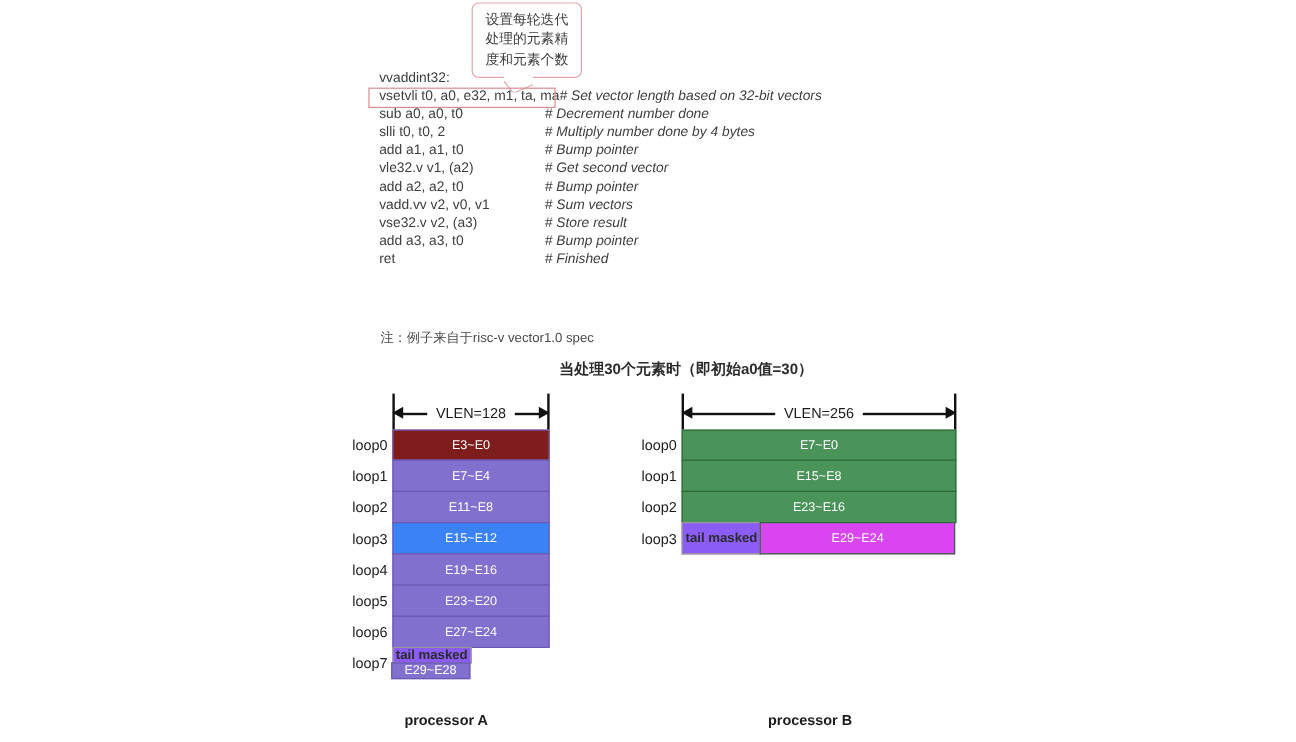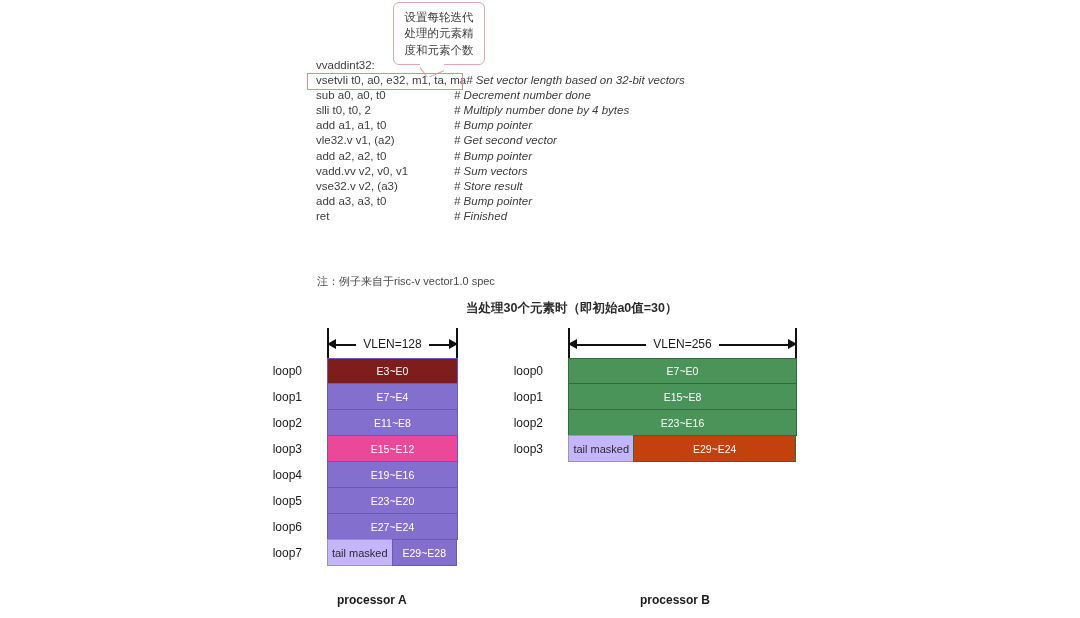--- a/index.html
+++ b/index.html
@@ -181,39 +181,40 @@
     box-sizing: border-box;
   }
   .row-label {
     position: absolute;
     right: 100%;
     top: 0;
     bottom: 0;
     display: flex;
     align-items: center;
     justify-content: flex-end;
-    padding-right: 25px;
+    padding-right: 4px;
     font-size: 12px;
     color: #1c1c1c;
     white-space: nowrap;
   }
   .cell {
     display: flex;
     align-items: center;
     justify-content: center;
     font-size: 10.5px;
     box-sizing: border-box;
   }
   .cell.filled {
     color: #ffffff;
   }
   .cell.masked {
-    background: #c4b5fd;
+    background: #8b5cf6;
     color: #2b2b2b;
     font-size: 11px;
+    font-weight: bold;
   }
 
   
   .caption {
     position: absolute;
     font-size: 12px;
     font-weight: bold;
     color: #1c1c1c;
     line-height: 16px;
     white-space: pre-line;
@@ -267,35 +268,35 @@
       <div class="row" style="height: 26px;">
         <div class="row-label">loop1</div>
         <div class="cell filled" style="width: 100%; border: 1px solid rgb(106, 89, 176); background: rgb(131, 112, 206); margin-top: -1px;">E7~E4</div>
       </div>
       <div class="row" style="height: 26px;">
         <div class="row-label">loop2</div>
         <div class="cell filled" style="width: 100%; border: 1px solid rgb(106, 89, 176); background: rgb(131, 112, 206); margin-top: -1px;">E11~E8</div>
       </div>
       <div class="row" style="height: 26px;">
         <div class="row-label">loop3</div>
-        <div class="cell filled" style="width: 100%; border: 1px solid rgb(106, 89, 176); background: #ec4899; margin-top: -1px;">E15~E12</div>
+        <div class="cell filled" style="width: 100%; border: 1px solid rgb(106, 89, 176); background: #3b82f6; margin-top: -1px;">E15~E12</div>
       </div>
       <div class="row" style="height: 26px;">
         <div class="row-label">loop4</div>
         <div class="cell filled" style="width: 100%; border: 1px solid rgb(106, 89, 176); background: rgb(131, 112, 206); margin-top: -1px;">E19~E16</div>
       </div>
       <div class="row" style="height: 26px;">
         <div class="row-label">loop5</div>
         <div class="cell filled" style="width: 100%; border: 1px solid rgb(106, 89, 176); background: rgb(131, 112, 206); margin-top: -1px;">E23~E20</div>
       </div>
       <div class="row" style="height: 26px;">
         <div class="row-label">loop6</div>
         <div class="cell filled" style="width: 100%; border: 1px solid rgb(106, 89, 176); background: rgb(131, 112, 206); margin-top: -1px;">E27~E24</div>
       </div>
-      <div class="row" style="height: 26px;">
+      <div class="row" style="height: 26px; flex-direction: column;">
         <div class="row-label">loop7</div>
         <div class="cell masked" style="width: 50%; border: 1px solid rgb(154, 154, 154); margin-top: -1px;">tail masked</div>
         <div class="cell filled" style="width: 50%; border: 1px solid rgb(106, 89, 176); background: rgb(131, 112, 206); margin-left: -1px; margin-top: -1px;">E29~E28</div>
       </div>
     </div>
 </div>
 
 <div class="diagram" id="diagram-right" style="left:568px; top:330px; width:229px;">
   <div class="vlen-header">
     <div class="tick" style="left:0; top:-2px; height:30px;"></div>
@@ -316,21 +317,21 @@
         <div class="row-label">loop1</div>
         <div class="cell filled" style="width: 100%; border: 1px solid rgb(47, 107, 60); background: rgb(74, 147, 89); margin-top: -1px;">E15~E8</div>
       </div>
       <div class="row" style="height: 26px;">
         <div class="row-label">loop2</div>
         <div class="cell filled" style="width: 100%; border: 1px solid rgb(47, 107, 60); background: rgb(74, 147, 89); margin-top: -1px;">E23~E16</div>
       </div>
       <div class="row" style="height: 26px;">
         <div class="row-label">loop3</div>
         <div class="cell masked" style="width: 29%; border: 1px solid rgb(154, 154, 154); margin-top: -1px;">tail masked</div>
-        <div class="cell filled" style="width: 71%; border: 1px solid rgb(47, 107, 60); background: #c2410c; margin-left: -1px; margin-top: -1px;">E29~E24</div>
+        <div class="cell filled" style="width: 71%; border: 1px solid rgb(47, 107, 60); background: #d946ef; margin-left: -1px; margin-top: -1px;">E29~E24</div>
       </div>
     </div>
 </div>
 
 <div class="caption" id="caption-left" style="left:337px; top:576px;">
   <div>processor A</div>
   
 </div>
 <div class="caption" id="caption-right" style="left:640px; top:576px;">
   <div>processor B</div>

